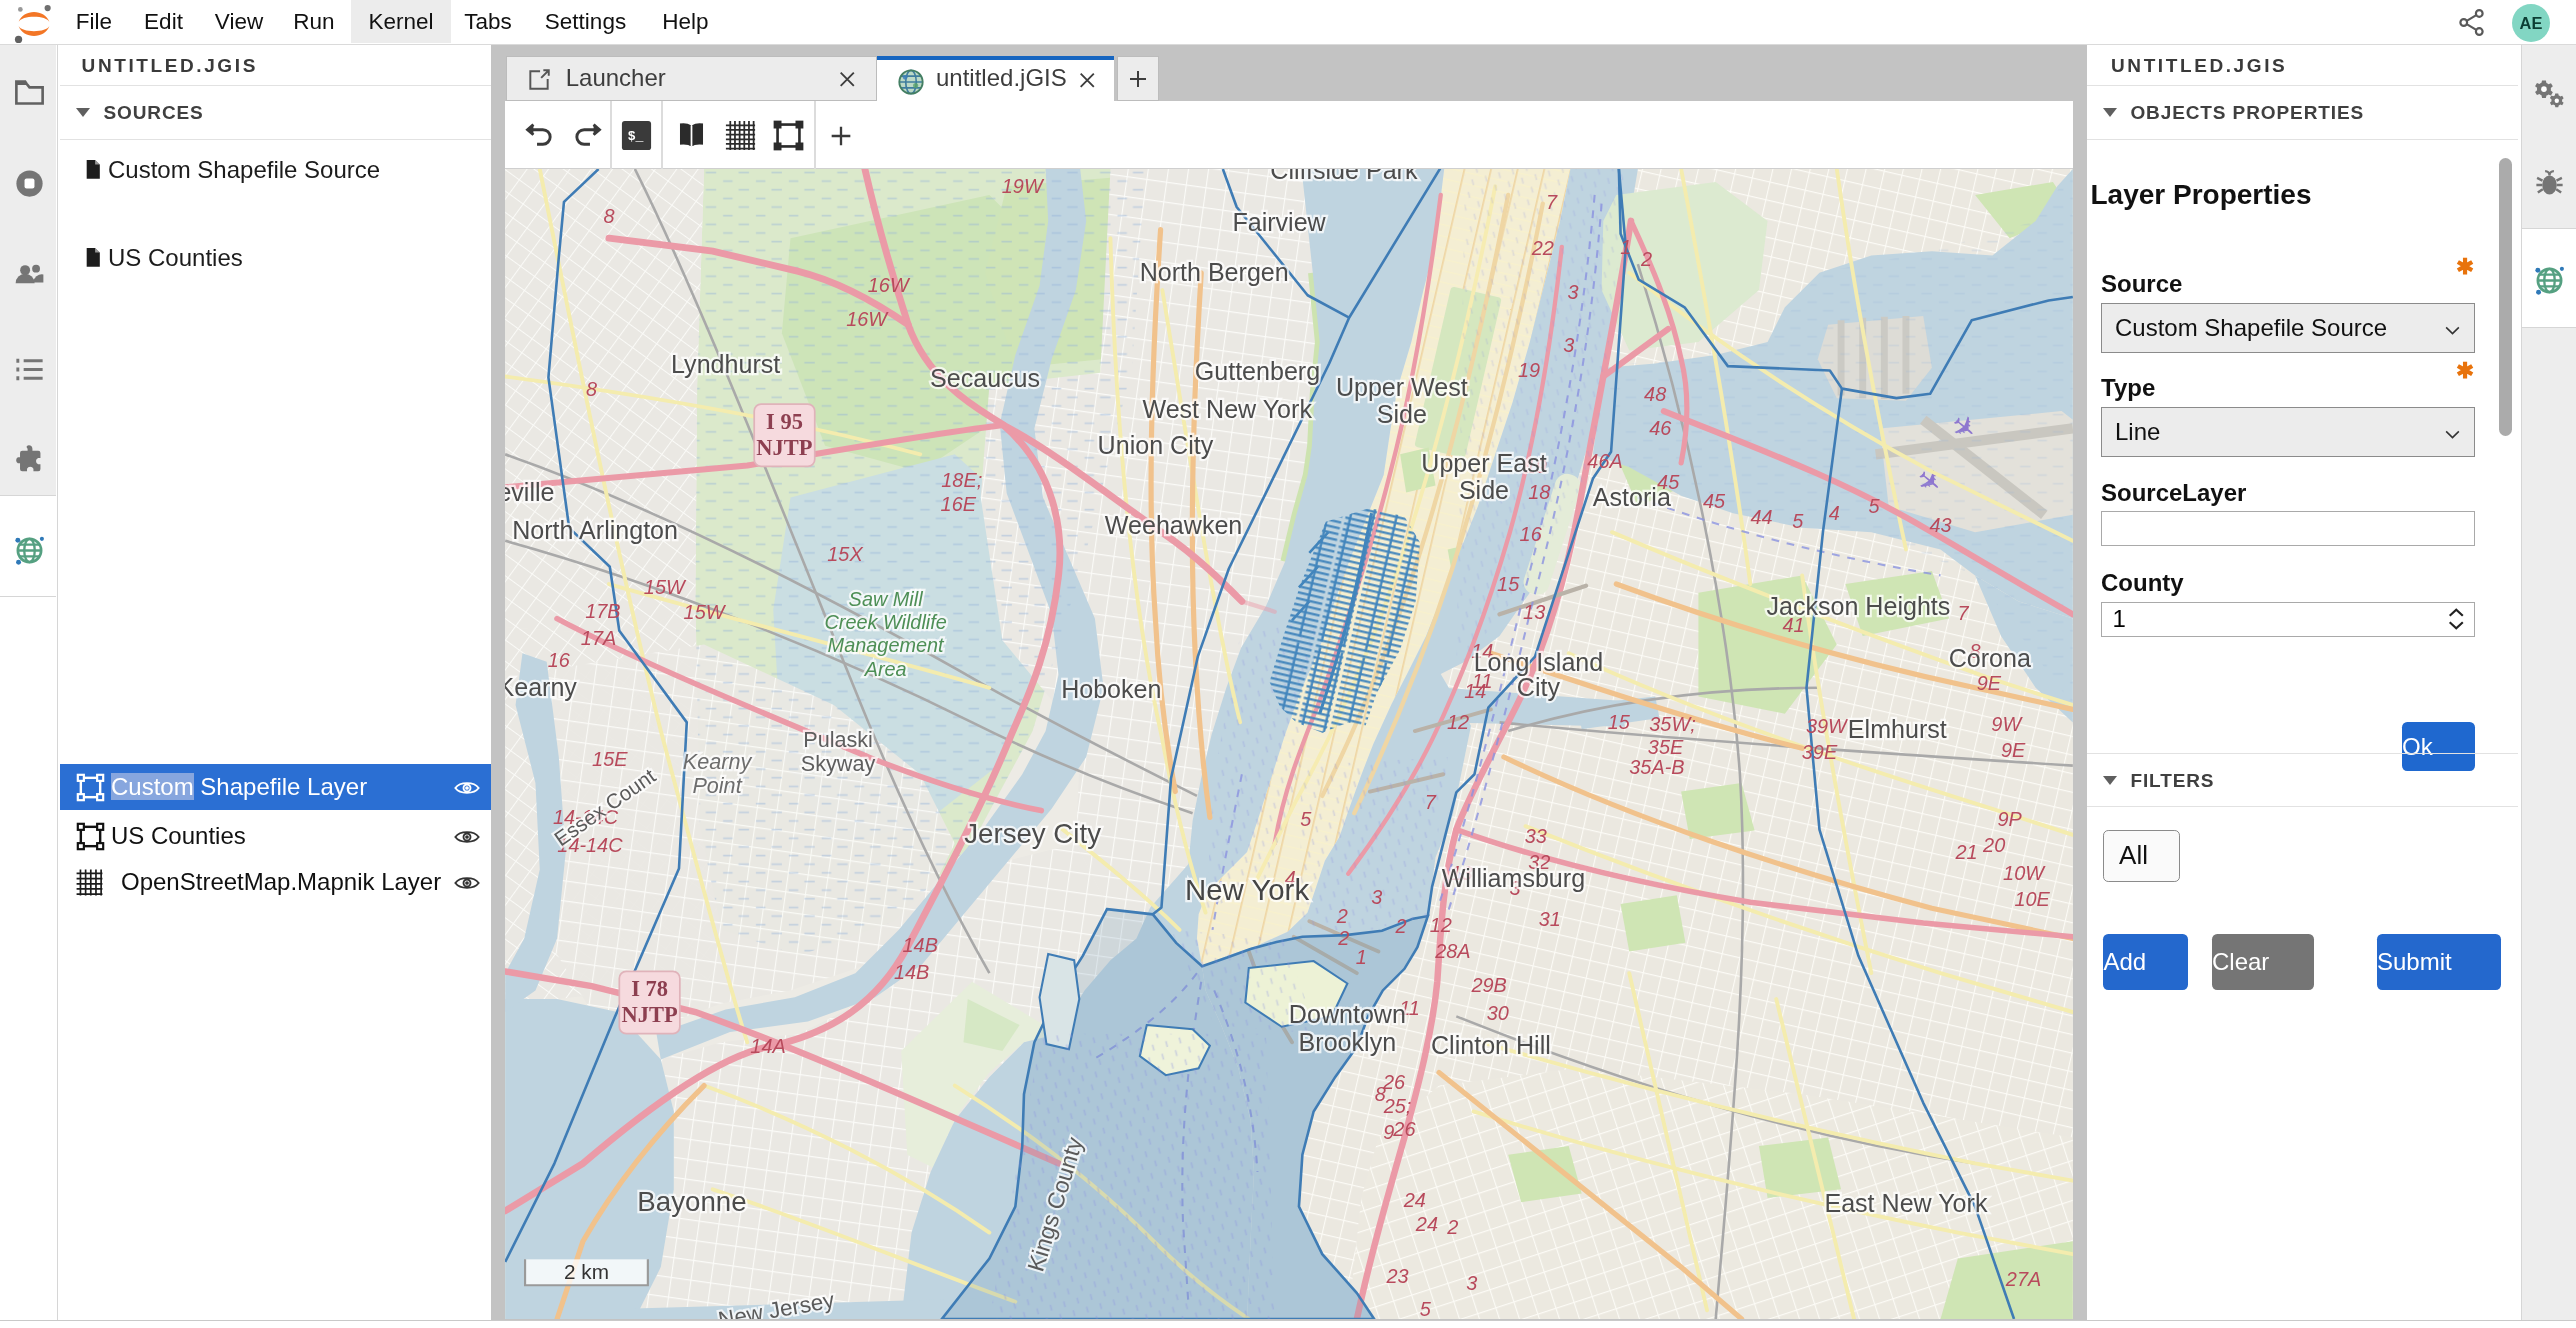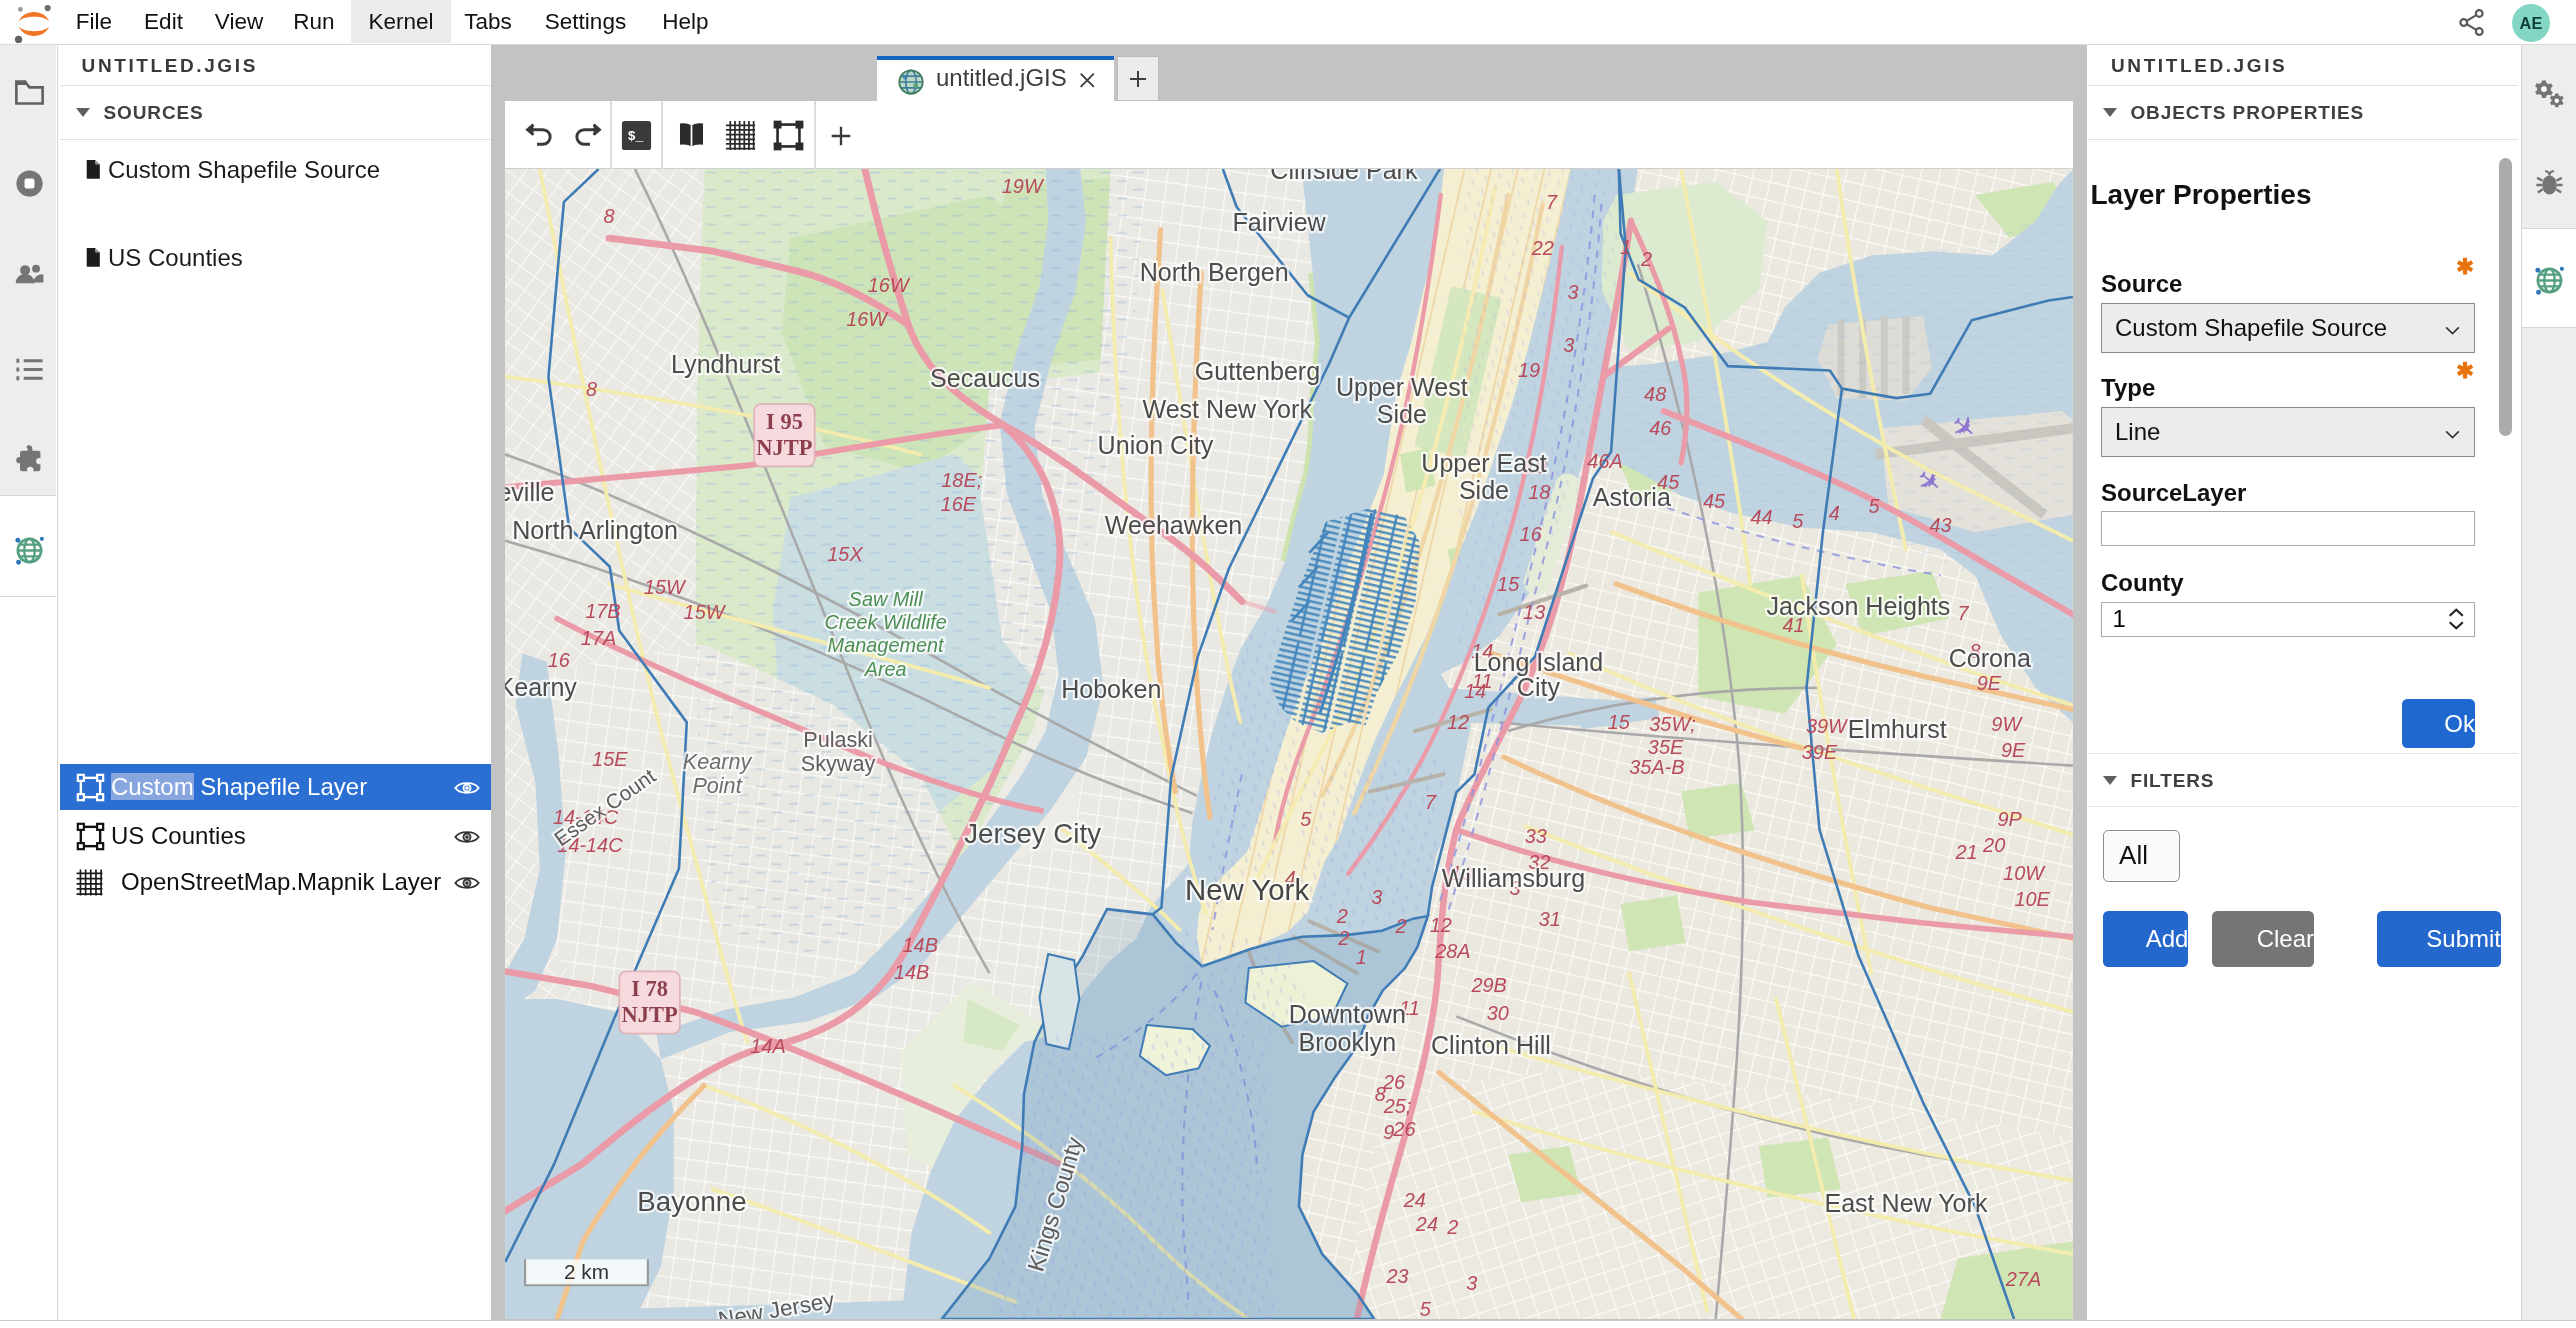--- a/index.html
+++ b/index.html
@@ -56,21 +56,21 @@
   
   #mapbox { left:505px; top:169px; width:1568px; height:1150px; background:#b9d2de; overflow:hidden; }
 
   
   #rpanel { left:2087px; top:45px; width:431px; height:1275px; background:#fff; }
   label.flabel { font-weight:bold; font-size:24px; color:#111; display:block;margin-top:16px; }
   .fselect { width:374px; height:50px; background:#ececec; border:1.7px solid #8b8b8b;
     font-size:24px; color:#111; line-height:47px; padding-left:13px; position:relative; }
   .chev { position:absolute; right:12px; top:17.3px; width:19px; height:19px; }
   .ast { color:#e8730c; font-size:21.6px; font-weight:bold; }
-  .btn { position:absolute; color:#fff; font-size:24px; text-align:right; border-radius:5.2px; }
+  .btn { position:absolute; color:#fff; font-size:24px; text-align:left; border-radius:5.2px;margin-top:23px; }
 
   
   #rstrip { left:2521px; top:45px; width:55px; height:1275px; background:#ededed;
     border-left:1.7px solid #d6d6d6; }
 </style>
 </head>
 <body>
 <div id="app">
 
   <div class="abs" id="menubar">
@@ -188,20 +188,30 @@
       <span style="padding-left:61px">OpenStreetMap.Mapnik Layer</span>
       <svg style="position:absolute;right:10.4px;top:10.4px" width="28" height="28" viewBox="0 0 24 24" fill="none" stroke="#333" stroke-width="1.6">
         <path d="M2 12 C6 6.5 18 6.5 22 12 C18 17.5 6 17.5 2 12 Z"></path>
           <circle cx="12" cy="12" r="3"></circle>
           <circle cx="12" cy="12" r="0.8" fill="#333"></circle>
       </svg>
     </div>
   </div>
 
   <div class="abs" id="dock">
+    <div class="tab" id="tab-launcher">
+      <svg style="position:absolute;left:19px;top:9.5px" width="26" height="26" viewBox="0 0 24 24" fill="none" stroke="#565656" stroke-width="1.8">
+        <path d="M13 4 H4 V20 H20 V11"></path>
+          <path d="M14 10 L21 3 M16 3 h5 v5"></path>
+      </svg>
+      <span style="position:absolute;left:59px;top:7px">Launcher</span>
+      <svg style="position:absolute;right:17.3px;top:11.2px" width="22.5" height="22.5" viewBox="0 0 24 24" stroke="#3d3d3d" stroke-width="2">
+          <path d="M5 5 L19 19 M19 5 L5 19"></path>
+        </svg>
+    </div>
     <div class="tab" id="tab-jgis">
       <svg style="position:absolute;left:20px;top:7.8px" width="28" height="28" viewBox="0 0 24 24">
         <circle cx="12" cy="12" r="10" fill="#bcd9c6"></circle>
         <ellipse cx="12" cy="12" rx="4.5" ry="10" fill="none" stroke="#3f7d9e" stroke-width="1.4"></ellipse>
         <path d="M2 12 h20 M3.4 7 h17.2 M3.4 17 h17.2" stroke="#3f7d9e" stroke-width="1.4"></path>
         <circle cx="12" cy="12" r="10" fill="none" stroke="#447f63" stroke-width="1.6"></circle>
         <circle cx="7" cy="8" r="2" fill="#3c7fb8" opacity="0.85"></circle>
           <circle cx="16" cy="15" r="2.2" fill="#58a06a" opacity="0.8"></circle>
       </svg>
       <span style="position:absolute;left:59px;top:4.3px">untitled.jGIS</span>

